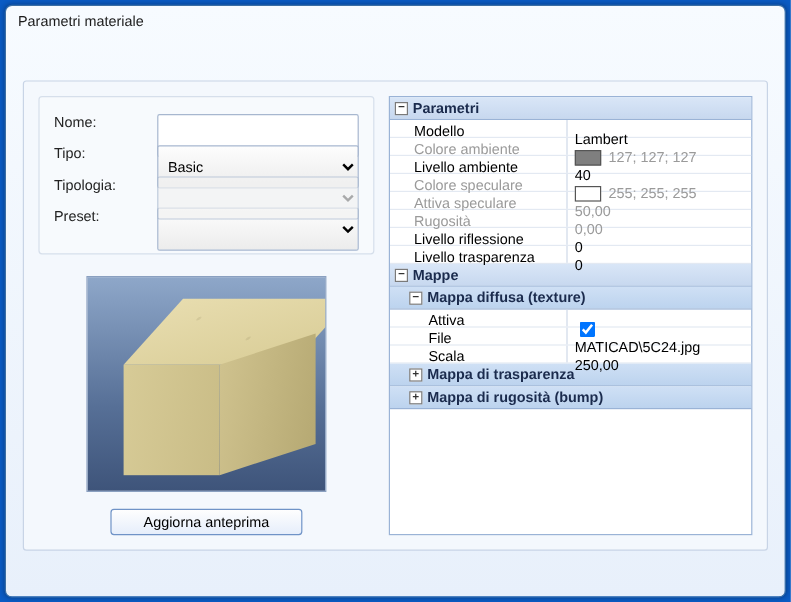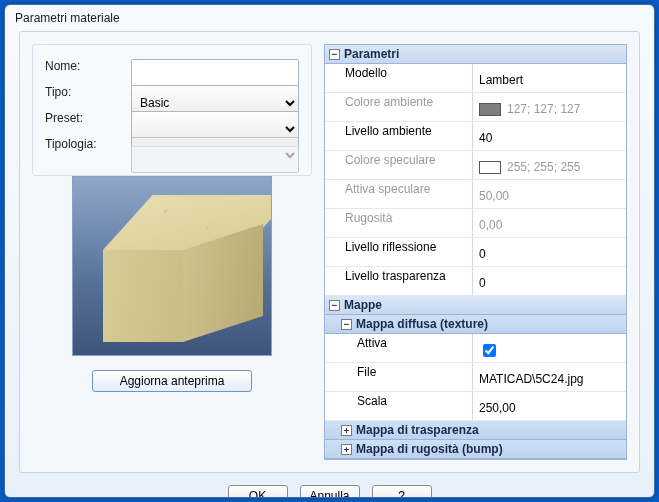--- a/index.html
+++ b/index.html
@@ -5,20 +5,21 @@
   * { box-sizing: border-box; font-family: "Segoe UI", Tahoma, sans-serif; font-size: 12px; }
   body { margin: 0; background: #0a5bc4; padding: 4px; }
   .window {
     width: 651px; height: 494px;
     background: linear-gradient(#f7fbff, #e8f0fb);
     border: 1px solid #3a6ea5;
     border-radius: 6px;
     box-shadow: 0 0 4px rgba(0,0,0,0.3);
     display: flex; flex-direction: column;
     overflow: hidden;
+    gap: 36px;
   }
   .titlebar {
     padding: 6px 10px 2px 10px;
     color: #1b1b1b;
   }
   .content {
     flex: 1;
     margin: 4px 14px 4px 14px;
     border: 1px solid #c8d4e6;
     border-radius: 3px;
@@ -35,21 +36,21 @@
     padding: 10px 12px 12px 12px;
   }
   .formrow { display: flex; align-items: flex-start; margin: 4px 0; height: 22px; }
   .formrow label { width: 86px; color: #222; }
   .formrow input[type=text], .formrow select {
     flex: 1; height: 36px; border: 1px solid #a7b7cf; border-radius: 2px;
     background: #fff; padding: 1px 4px;
   }
   .formrow select { background: linear-gradient(#fdfdfd,#ececec); }
   .formrow select:disabled { color: #888; background: #f2f2f2; }
-  .preview-wrap { display: flex; flex-direction: column; align-items: center; }
+  .preview-wrap { margin-top: 18px; display: flex; flex-direction: column; align-items: center; }
   .preview {
     width: 200px; height: 180px;
     border: 1px solid #8aa0c0;
     background: linear-gradient(180deg,#8ea7c9 0%, #577097 60%, #3e547a 100%);
     position: relative;
     overflow: hidden;
   }
   
   .cube-top {
     position: absolute;
@@ -100,21 +101,21 @@
     border-bottom: 1px solid #9ab3d6;
     padding: 2px 4px;
     font-weight: bold;
     color: #1b2b4d;
     display: flex; align-items: center; gap: 4px;
   }
   .pg-header.sub { background: linear-gradient(#cfe0f5,#bcd3ee); padding-left: 16px; }
   .pg-row {
     display: flex; align-items: stretch;
     border-bottom: 1px solid #e3e9f2;
-    height: 29px;
+    height: 15px;
   }
   .pg-row.disabled .pg-key, .pg-row.disabled .pg-val { color: #9a9a9a; }
   .pg-key {
     width: 148px; padding: 2px 4px 2px 20px;
     border-right: 1px solid #cfd9e8;
     white-space: nowrap;
   }
   .pg-key.sub { padding-left: 32px; }
   .pg-val { flex: 1; padding: 16px 6px; display: flex; align-items: center; gap: 6px; white-space: nowrap; overflow:hidden; }
   .swatch { width: 22px; height: 13px; border: 1px solid #555; display: inline-block; }
@@ -159,29 +160,29 @@
         </div>
 
         <div class="formrow">
           <label>Tipo:</label>
           <select>
             <option>Basic</option>
           </select>
         </div>
 
         <div class="formrow">
+          <label>Tipologia:</label>
+          <select disabled="">
+            <option></option>
+          </select>
+        </div>
+
+        <div class="formrow">
           <label>Preset:</label>
           <select>
-            <option></option>
-          </select>
-        </div>
-
-        <div class="formrow">
-          <label>Tipologia:</label>
-          <select disabled="">
             <option></option>
           </select>
         </div>
       </div>
 
       <div class="preview-wrap">
         <div class="preview">
           <div class="cube-top"></div>
           <div class="cube-left"></div>
           <div class="cube-right"></div>

